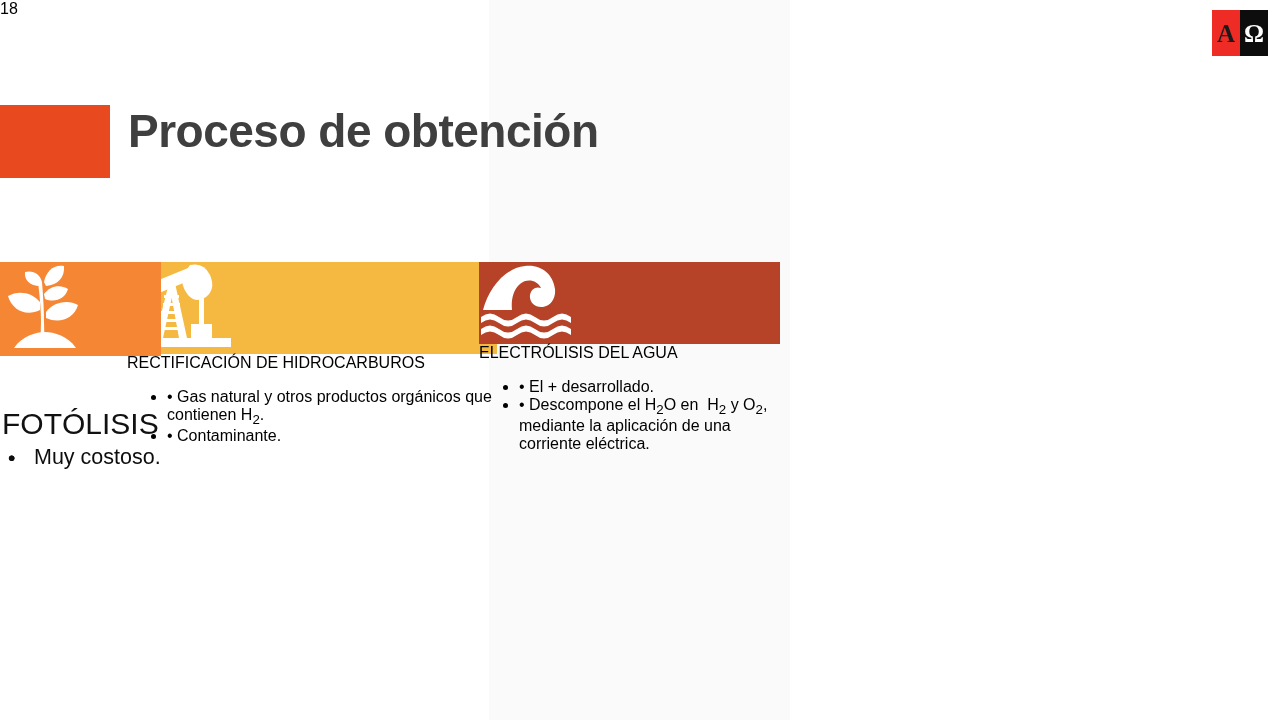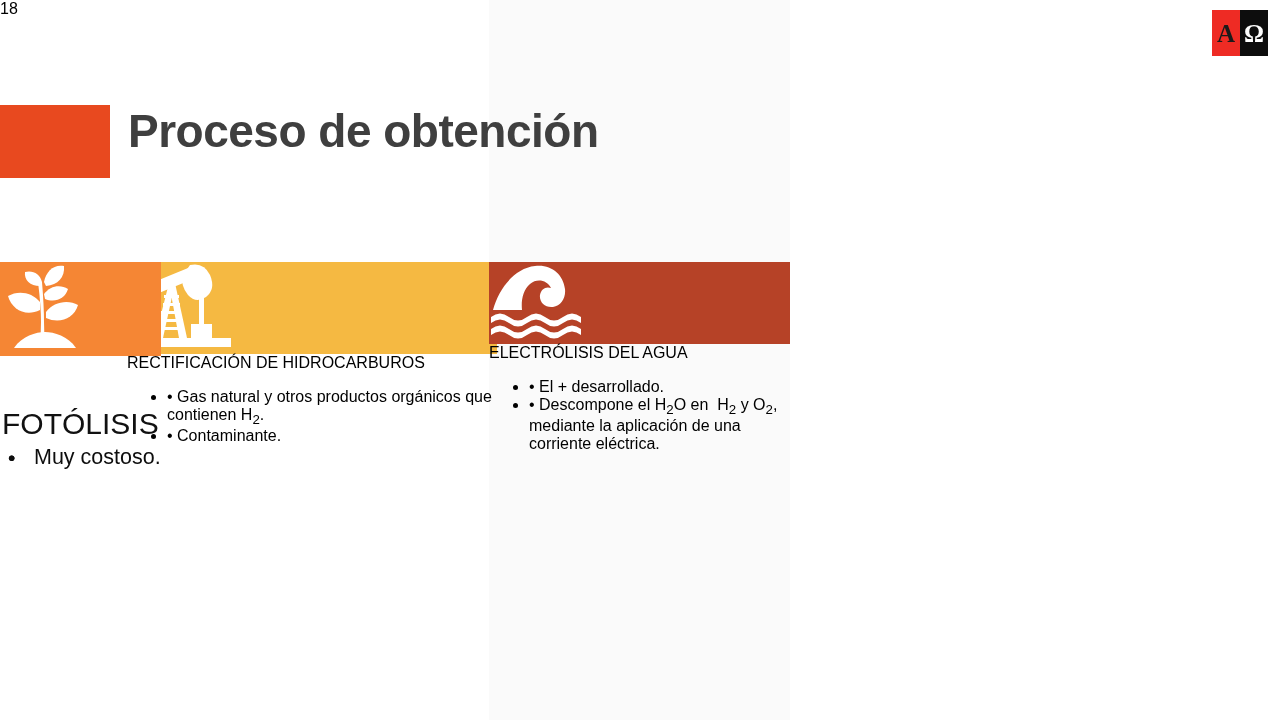--- a/index.html
+++ b/index.html
@@ -71,21 +71,21 @@
     letter-spacing: -0.5px;
     white-space: nowrap;
   }
 
   
   .column {
     position: absolute;
     top: 262px;
   }
   #col-0 { left: 110px;  width: 370px; margin-left: 17px; }
-  #col-1 { left: 489px;  width: 301px; }
+  #col-1 { left: 479px;  width: 301px; }
   #col-2 { left": 0; left: 820px;  width: 450px; }
 
   .circle {
     width: 190px;
     height: 190px;
     border-radius: 50%;
     margin: 0 auto;
     display: flex;
     align-items: center;
     justify-content: center;

